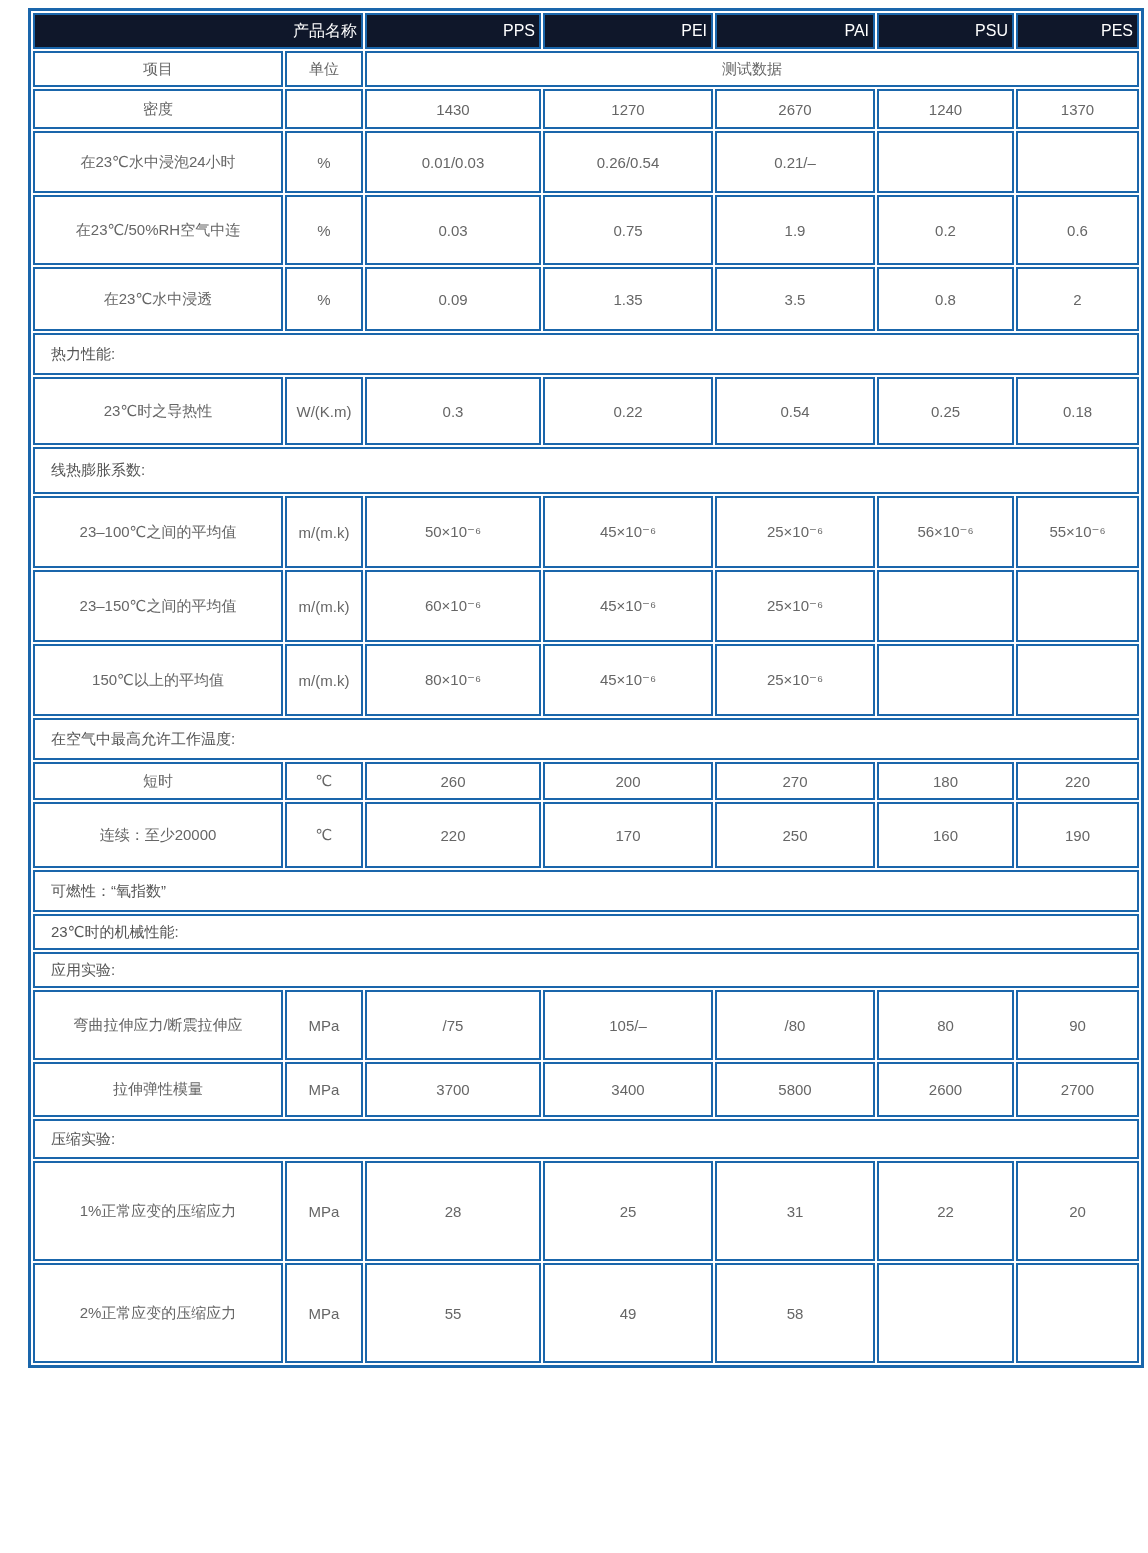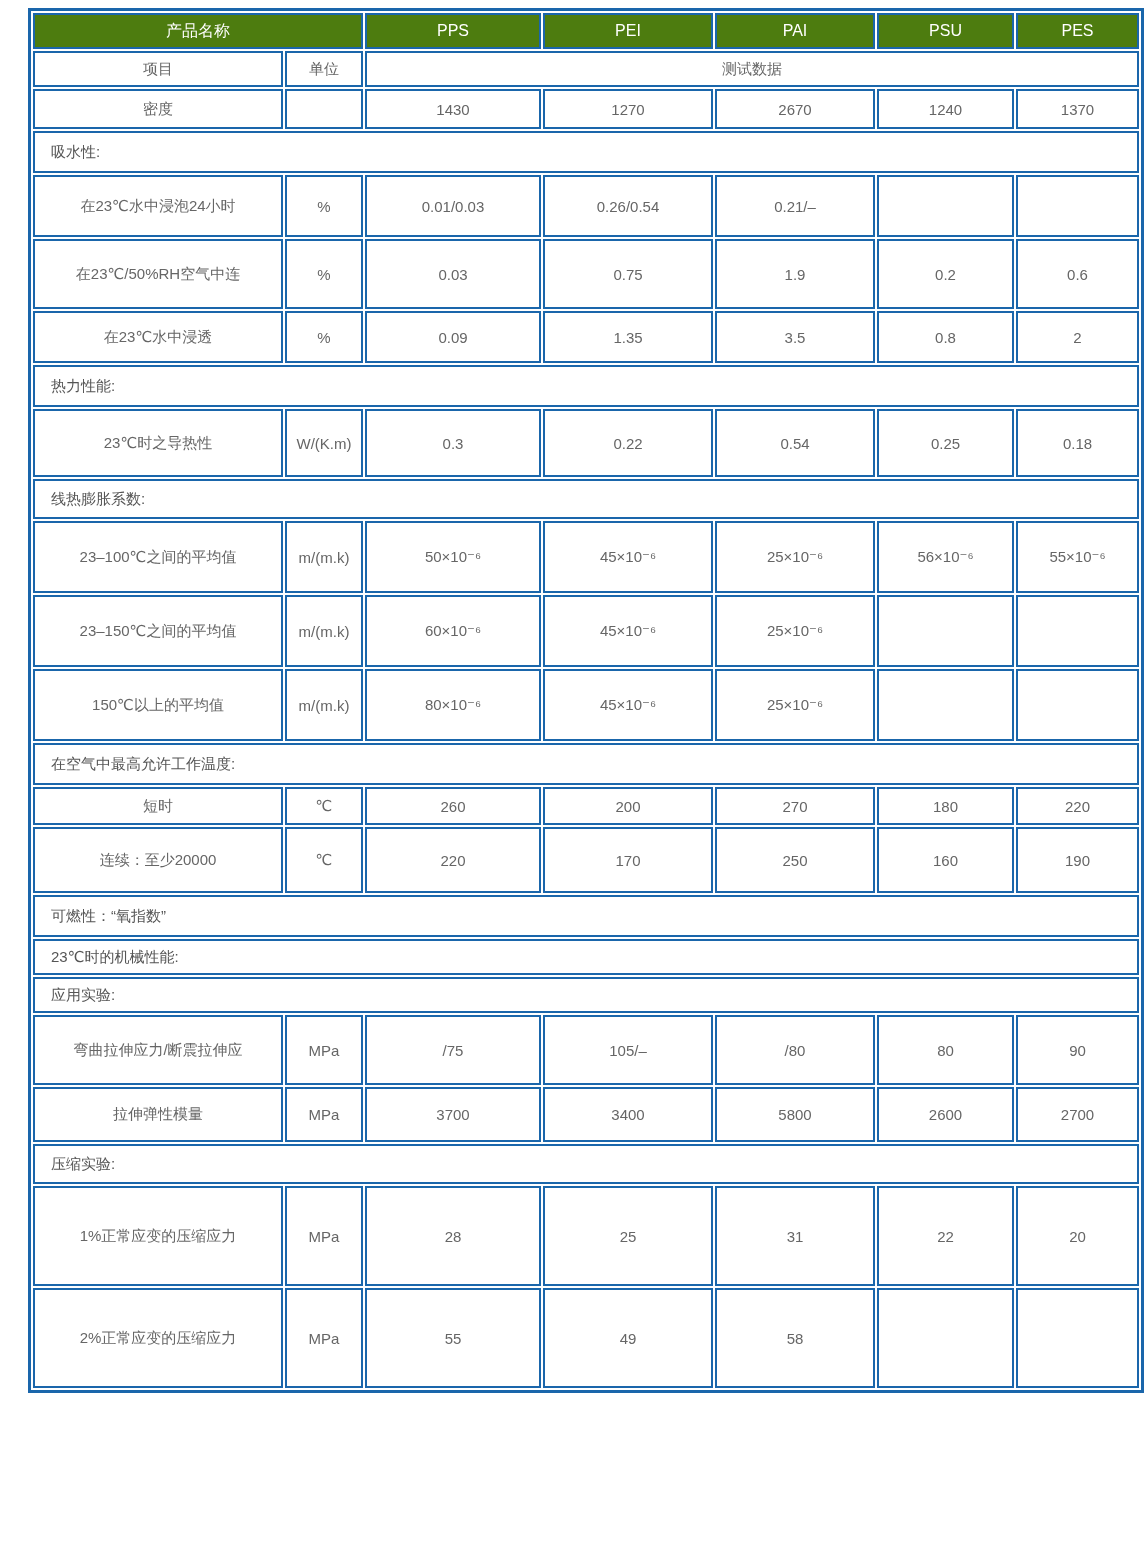--- a/index.html
+++ b/index.html
@@ -17,24 +17,25 @@
     box-sizing:border-box;
     text-align:center;
     vertical-align:middle;
     color:#666666;
     font-size:15px;
     padding:2px 4px;
     overflow:hidden;
     background:#ffffff;
   }
   td.head {
-    background:#4d7c0f;
+    background:#0f172a;
     color:#ffffff;
     font-size:16px;
     border-color:#1a66ab;
+    text-align:right;
   }
   td.section {
     text-align:left;
     padding-left:16px;
     color:#555555;
   }
   col.c-label { width:250px; }
   col.c-unit  { width:78px;  }
   col.c-pps   { width:176px; }
   col.c-pei   { width:170px; }
@@ -76,23 +77,20 @@
     <tr style="height:40px">
       <td>密度</td>
       <td></td>
       <td>1430</td>
       <td>1270</td>
       <td>2670</td>
       <td>1240</td>
       <td>1370</td>
     </tr>
 
-    <tr style="height:42px">
-      <td class="section" colspan="7">吸水性:</td>
-    </tr>
 
     <tr style="height:62px">
       <td>在23℃水中浸泡24小时</td>
       <td>%</td>
       <td>0.01/0.03</td>
       <td>0.26/0.54</td>
       <td>0.21/–</td>
       <td></td>
       <td></td>
     </tr>
@@ -100,21 +98,21 @@
     <tr style="height:70px">
       <td>在23℃/50%RH空气中连</td>
       <td>%</td>
       <td>0.03</td>
       <td>0.75</td>
       <td>1.9</td>
       <td>0.2</td>
       <td>0.6</td>
     </tr>
 
-    <tr style="height:52px">
+    <tr style="height:64px">
       <td>在23℃水中浸透</td>
       <td>%</td>
       <td>0.09</td>
       <td>1.35</td>
       <td>3.5</td>
       <td>0.8</td>
       <td>2</td>
     </tr>
 
     <tr style="height:42px">
@@ -125,21 +123,21 @@
     <tr style="height:68px">
       <td>23℃时之导热性</td>
       <td>W/(K.m)</td>
       <td>0.3</td>
       <td>0.22</td>
       <td>0.54</td>
       <td>0.25</td>
       <td>0.18</td>
     </tr>
 
-    <tr style="height:40px">
+    <tr style="height:47px">
       <td class="section" colspan="7">线热膨胀系数:</td>
     </tr>
 
     <tr style="height:72px">
       <td>23–100℃之间的平均值</td>
       <td>m/(m.k)</td>
       <td>50×10⁻⁶</td>
       <td>45×10⁻⁶</td>
       <td>25×10⁻⁶</td>
       <td>56×10⁻⁶</td>

